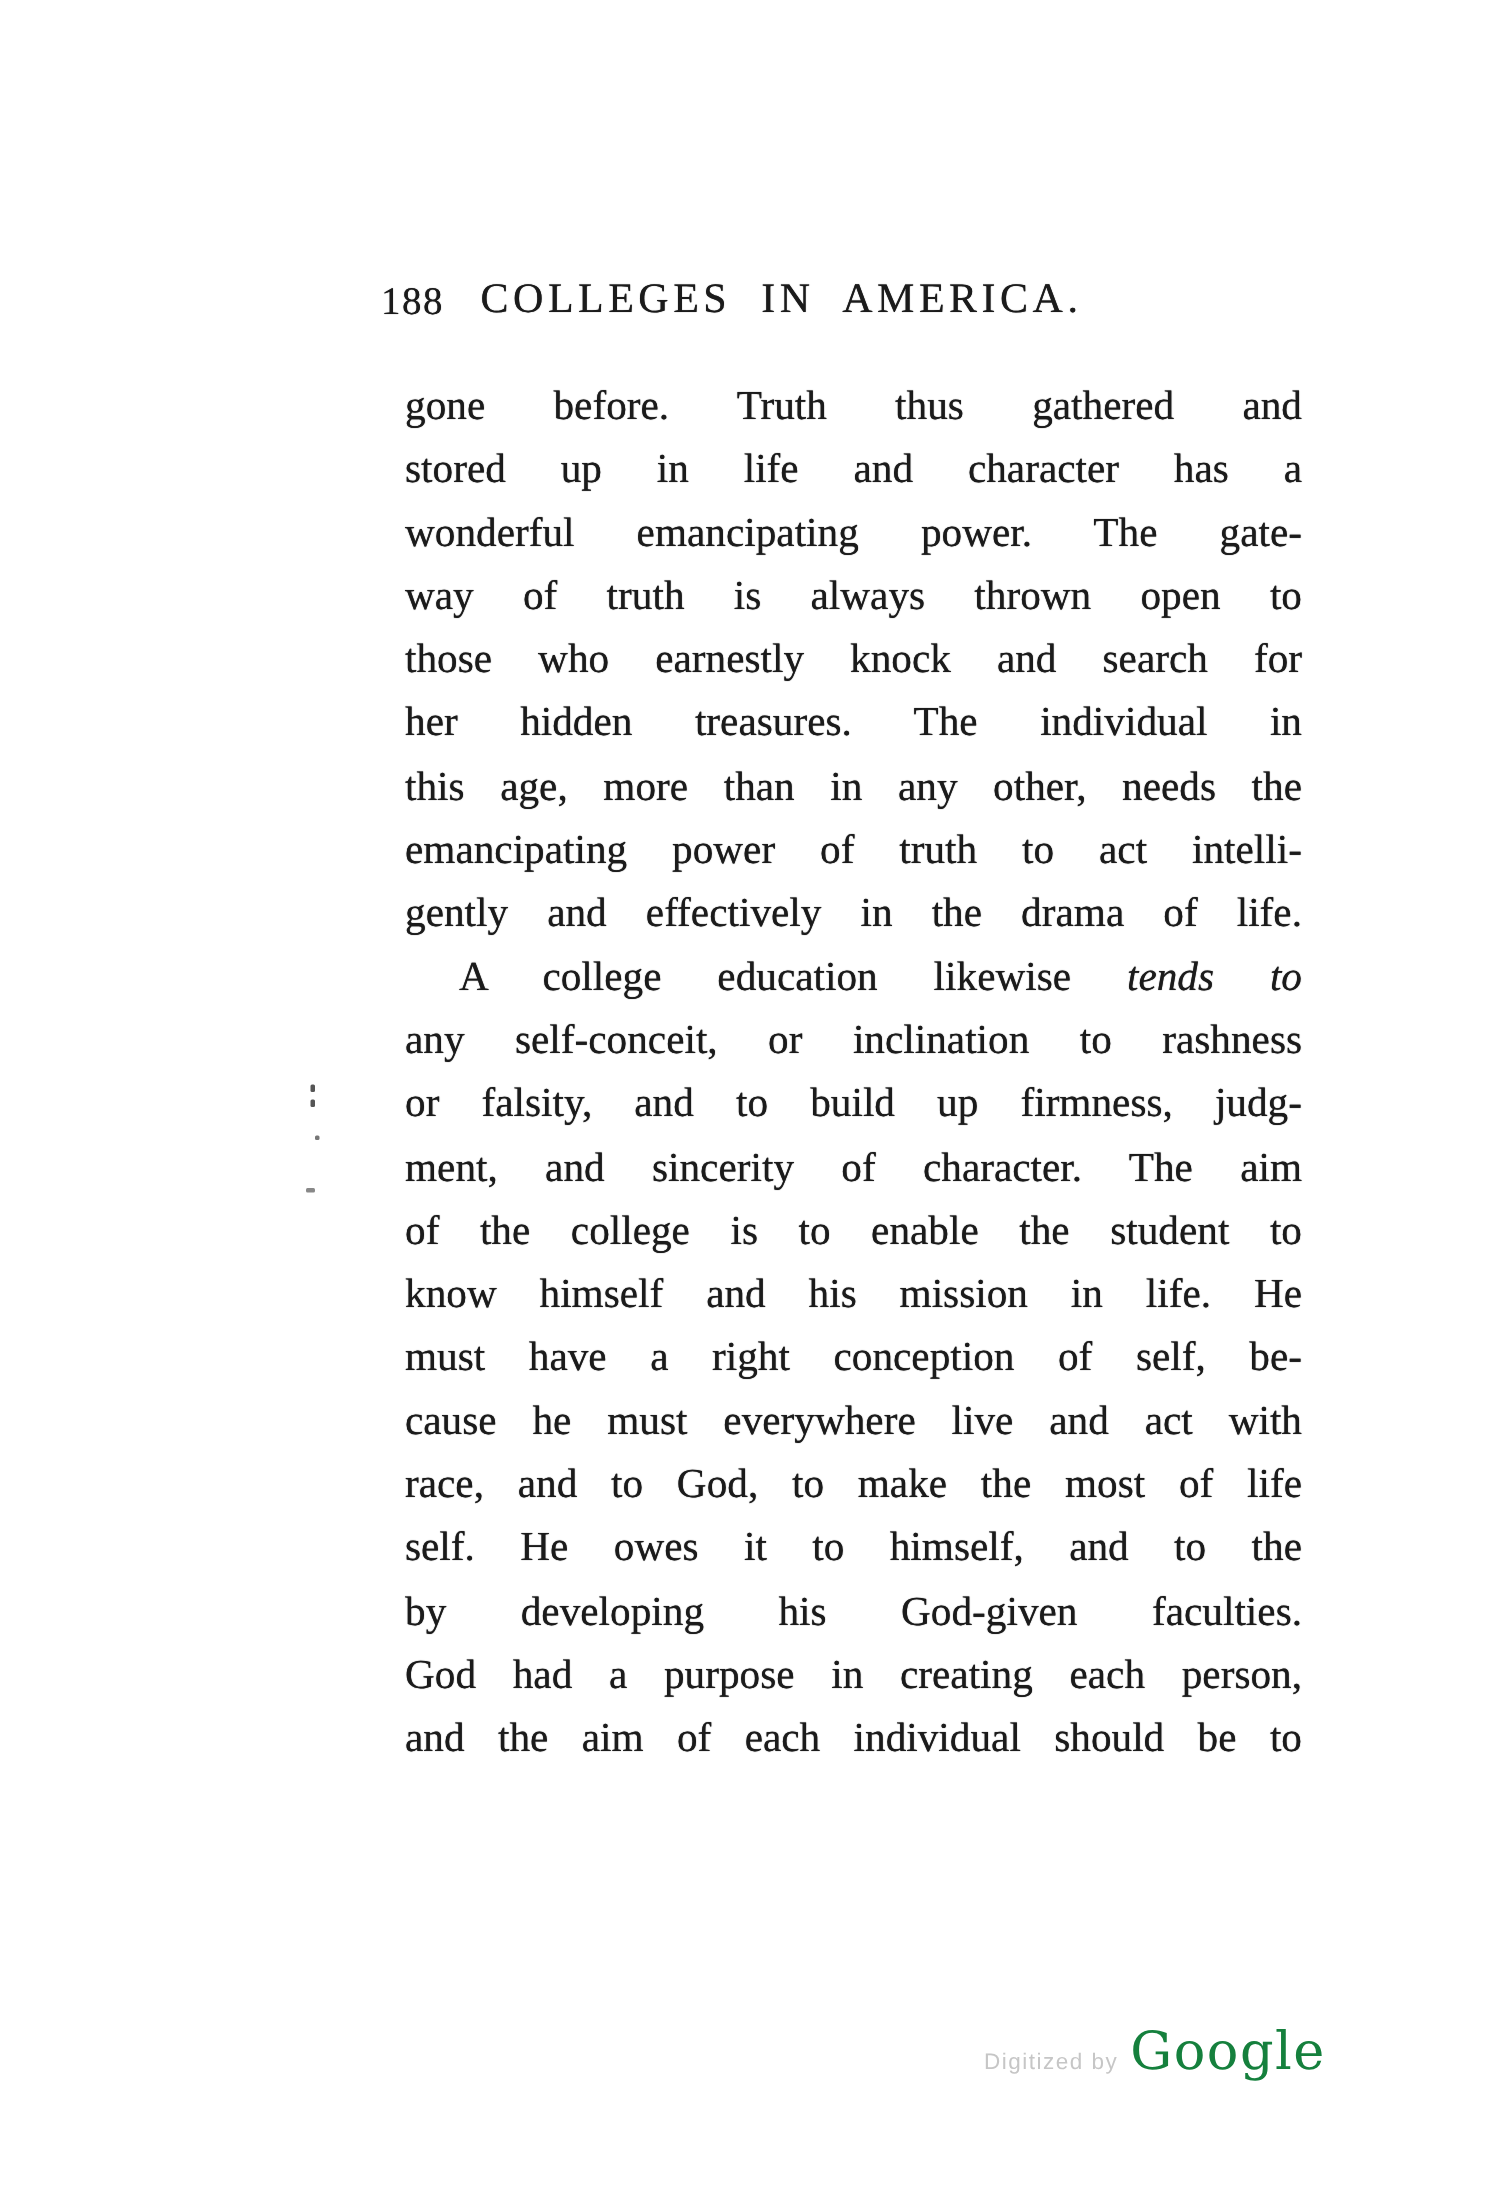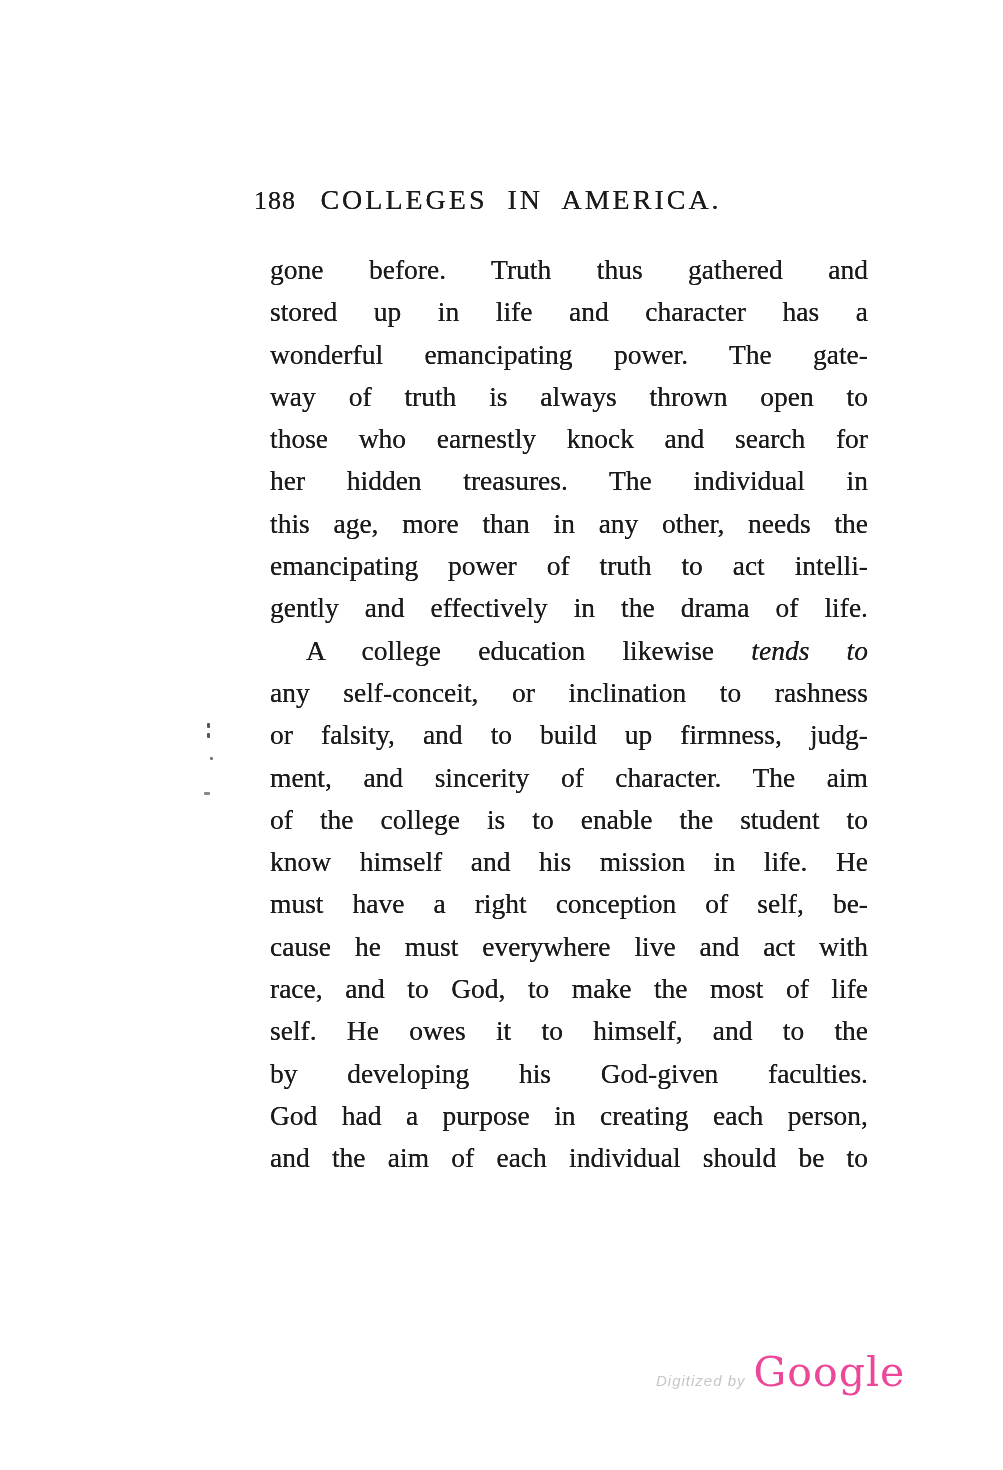--- a/index.html
+++ b/index.html
@@ -57,25 +57,25 @@
 
   .watermark {
     position: absolute;
     left: 656px; top: 1348px;
     display: flex; align-items: baseline; gap: 8px;
     color: #bdbdbd;
     user-select: none;
   }
   .wm-prefix {
     font-family: "Liberation Sans", sans-serif;
-    font-size: 15px; color: #c6c6c6; letter-spacing: 1px; font-style: italic;
+    font-size: 15px; color: #c6c6c6; letter-spacing: 1px;
   }
   .wm-brand {
     font-family: "DejaVu Serif", serif;
-    font-size: 41px; color: #ec4899; letter-spacing: 1px;
+    font-size: 35px; color: #15803d; letter-spacing: 1px;
   }
 </style>
 </head>
 <body>
 
 <div class="scan-page">
 
   <div class="running-header">
     <span class="page-number">188</span>
     <span class="header-title">COLLEGES IN AMERICA.</span>

